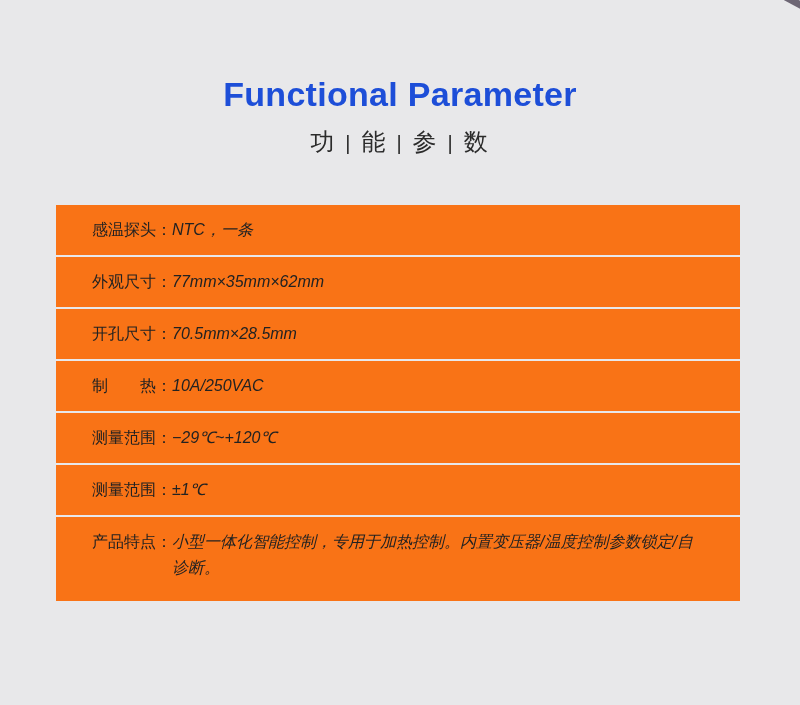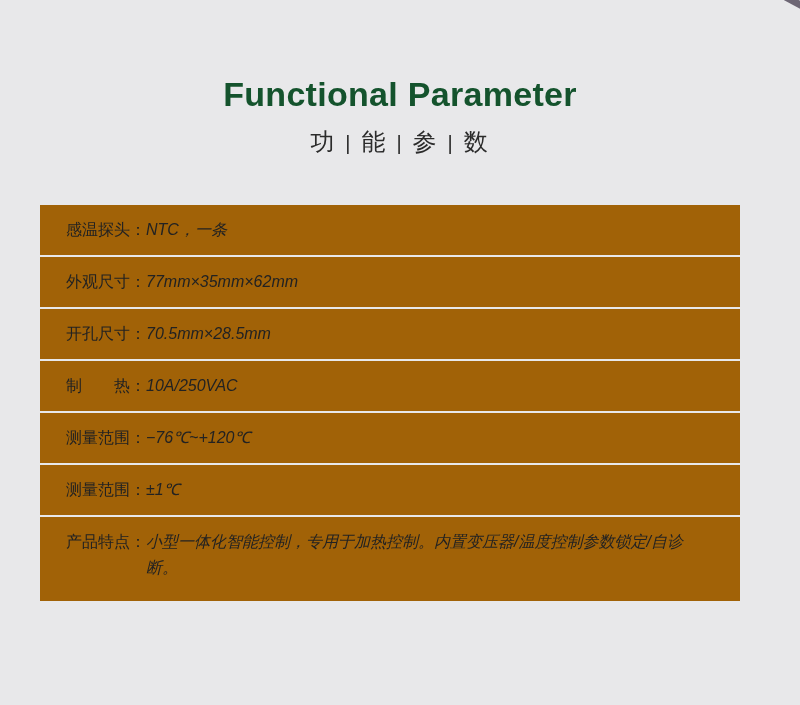--- a/index.html
+++ b/index.html
@@ -58,21 +58,21 @@
   .title-block {
     position: absolute;
     top: 72px;
     left: 0;
     width: 800px;
     text-align: center;
   }
   .title-en {
     font-size: 34px;
     font-weight: bold;
-    color: #14532d;
+    color: #1d4ed8;
     letter-spacing: 0.3px;
     line-height: 44px;
   }
   .title-cn {
     margin-top: 10px;
     font-size: 24px;
     color: #2b2b2b;
     letter-spacing: 2px;
     line-height: 32px;
   }
@@ -83,27 +83,28 @@
   }
 
   
   .spec-table {
     position: absolute;
     left: 40px;
     top: 205px;
     width: 700px;
   }
   .spec-row {
-    background: #a16207;
+    background: #f97316;
     display: flex;
     align-items: flex-start;
-    padding: 0 26px;
+    padding: 0 36px;
     box-sizing: border-box;
     margin-bottom: 2px;
     min-height: 48px;
+    margin-left: 16px;
   }
   .spec-row .label {
     font-size: 16px;
     color: #222222;
     line-height: 26px;
     padding: 12px 0;
     white-space: pre;
     flex: 0 0 auto;
   }
   .spec-row .value {
@@ -148,21 +149,21 @@
   <div class="spec-row">
     <div class="label">开孔尺寸：</div>
     <div class="value">70.5mm×28.5mm</div>
   </div>
   <div class="spec-row">
     <div class="label">制　　热：</div>
     <div class="value">10A/250VAC</div>
   </div>
   <div class="spec-row">
     <div class="label">测量范围：</div>
-    <div class="value">−76℃~+120℃</div>
+    <div class="value">−29℃~+120℃</div>
   </div>
   <div class="spec-row">
     <div class="label">测量范围：</div>
     <div class="value">±1℃</div>
   </div>
   <div class="spec-row tall">
     <div class="label">产品特点：</div>
     <div class="value">小型一体化智能控制，专用于加热控制。内置变压器/温度控制参数锁定/自诊断。</div>
   </div>
 </div>

